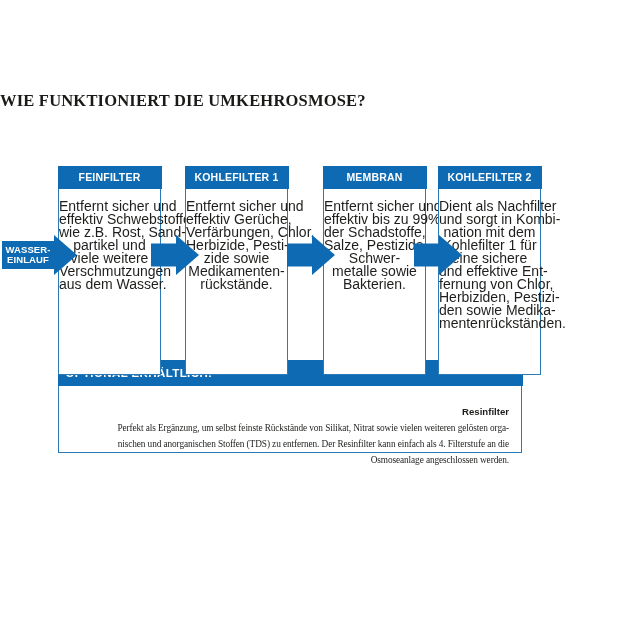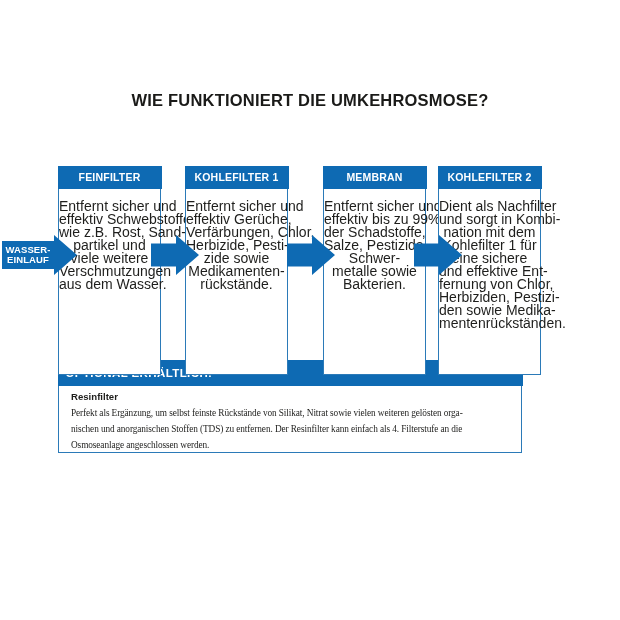--- a/index.html
+++ b/index.html
@@ -1,21 +1,21 @@
 <!DOCTYPE html>
 <html style="--accent: #0e6ab3; --border: #2b7ab8; --text: #1e1e1c;"><head>
 <meta charset="utf-8">
 <style>
   :root { --accent:#0e6ab3; --border:#2b7ab8; --text:#1e1e1c; }
   html,body { margin:0; padding:0; background:#fff; }
   body { font-family:"Liberation Sans", sans-serif; }
   .page { position:relative; width:620px; height:620px; background:#fff; overflow:hidden; }
 
-  .title { position:absolute; top:91px; left:0; width:620px; text-align:center;
-           font-size:16.5px; font-weight:bold; letter-spacing:0.2px; color:#1a1a18; }
+  .title { position:absolute; top:91px; left:0; width:620px; text-align:left;
+           font-size:16.5px; font-weight:bold; letter-spacing:0.2px; color:#1a1a18;font-family:Liberation Serif, serif; }
 
   .fbox { position:absolute; top:166px; height:209px; width:103px; box-sizing:border-box;
           border:1.5px solid var(--border); background:#fff; z-index:1; }
   .fbox-header { margin:-1.5px -1.5px 0; height:23px; background:var(--accent); color:#fff;
           display:flex; align-items:center; justify-content:center;
           font-size:10.5px; font-weight:bold; letter-spacing:0.2px; }
   .fbox-body { padding-top:11px; text-align:center; font-size:14px; line-height:13px;
           color:var(--text); white-space:pre; }
 
   .arrow { position:absolute; z-index:2; }
@@ -24,21 +24,21 @@
   .arrow-label { position:absolute; color:#fff; font-weight:bold; text-align:center;
           display:flex; align-items:center; justify-content:center; white-space:pre-line; }
   .lbl-in  { left:0; top:6px; width:52px; height:28px; font-size:9.5px; line-height:10.5px; letter-spacing:0.1px; }
   .lbl-out { left:0; top:7px; width:48px; height:26px; font-size:8.8px; line-height:9.8px; letter-spacing:-0.1px; }
 
   .optional { position:absolute; left:58px; top:360px; width:464px; height:93px; box-sizing:border-box;
           border:1.5px solid var(--border); background:#fff; }
   .optional-header { margin:-1.5px -1.5px 0; height:26px; background:var(--accent); color:#fff;
           display:flex; align-items:center; padding-left:8px;
           font-size:11.5px; font-weight:bold; letter-spacing:0.4px; }
-  .optional-body { padding:4px 12px 0; }
+  .optional-body { padding:19px 12px 0;text-align:right; }
   .optional-sub { font-size:9.6px; font-weight:bold; color:var(--text); line-height:13px; }
   .optional-text { font-size:9.3px; line-height:16px; color:var(--text);
           white-space:pre; letter-spacing:-0.1px; margin-top:2px;font-family:Liberation Serif, serif; }
 </style>
 </head>
 <body>
 
 <div class="page">
 
   <div class="title">WIE FUNKTIONIERT DIE UMKEHROSMOSE?</div>

